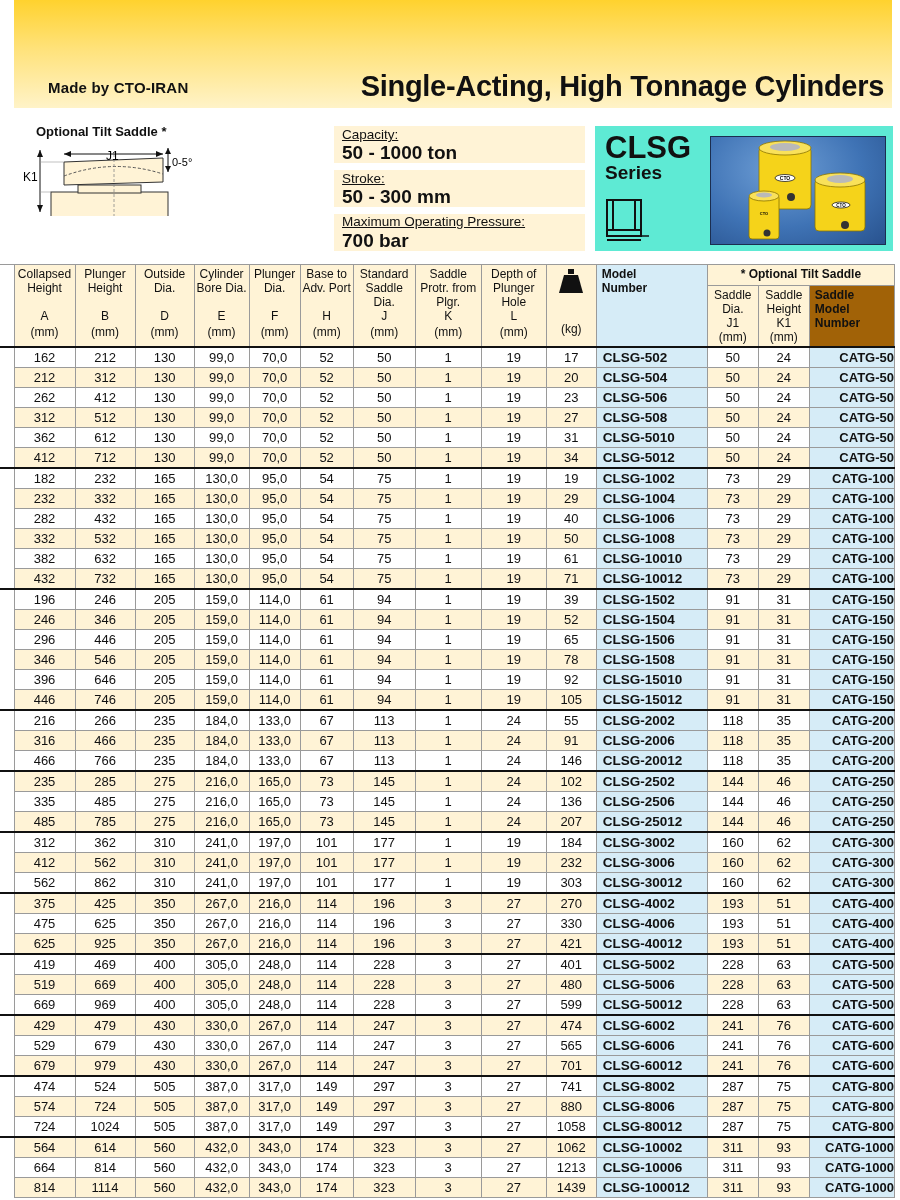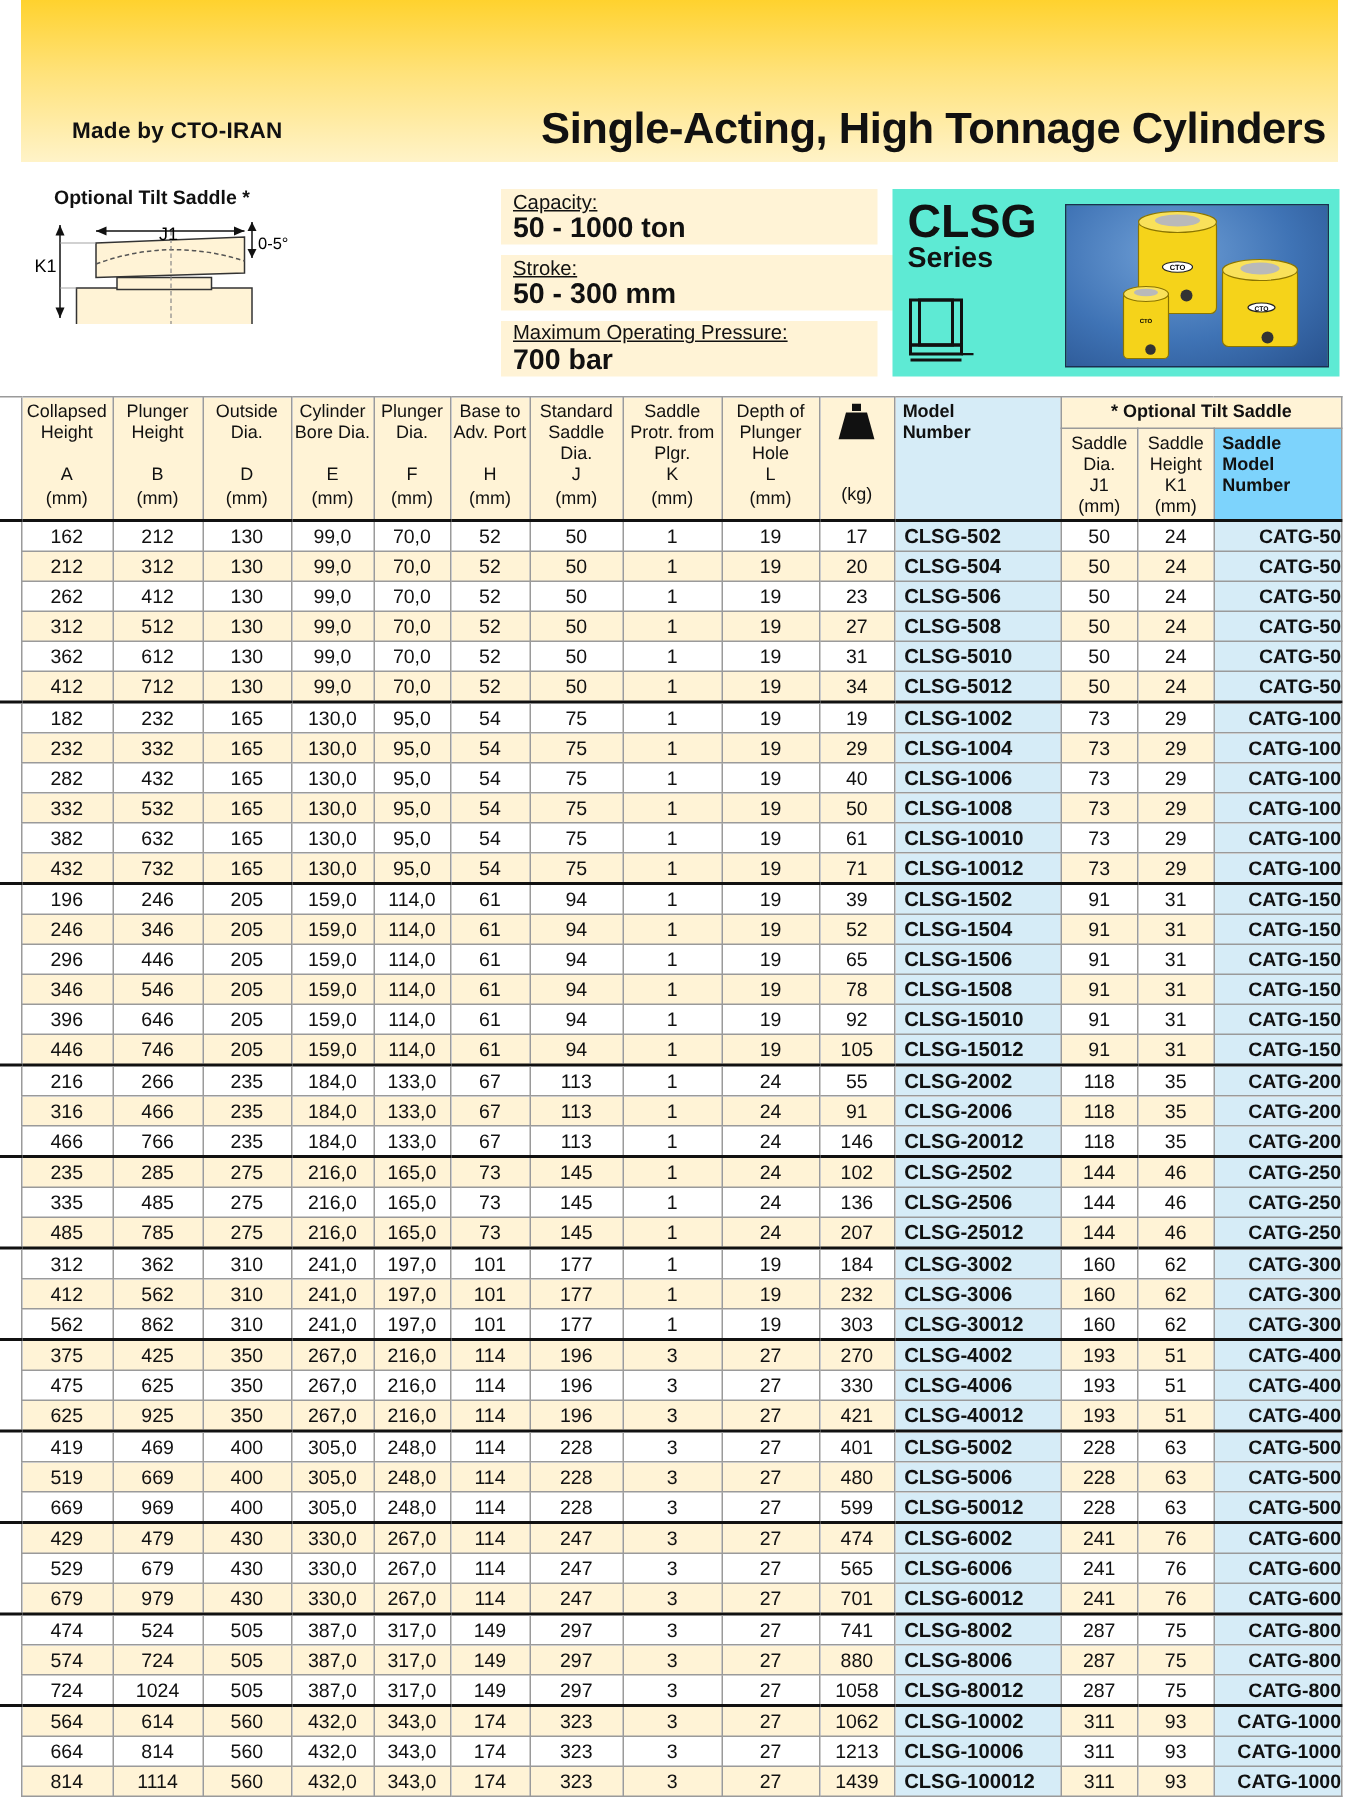--- a/index.html
+++ b/index.html
@@ -24,21 +24,21 @@
   .series-sub { position: absolute; left: 10px; top: 36px; font-size: 19px; font-weight: bold; }
   .series-icon { position: absolute; left: 10px; top: 72px; width: 46px; height: 46px; }
   .photo { position: absolute; left: 115px; top: 10px; width: 174px; height: 107px;
     background: radial-gradient(ellipse at 40% 30%, #6f9fd6 0%, #3f73b5 55%, #28528e 100%); border: 1px solid #1b2e50; overflow: hidden; }
 
   table.specs { position: absolute; left: 0; top: 264px; border-collapse: collapse; table-layout: fixed; width: 895px; font-size: 13px; }
   table.specs td, table.specs th { border: 1px solid #9a9a9a; padding: 0; text-align: center; height: 19px; font-weight: normal; overflow: hidden; white-space: nowrap; }
   table.specs th { background: #fff3d6; font-size: 12px; line-height: 14px; vertical-align: top; padding-top: 2px; white-space: normal; }
   table.specs .stub { border: none; border-top: 1px solid #9a9a9a; background: #fff; width: 14px; }
   table.specs th.model-h { background: #d6ecf7; text-align: left; padding-left: 5px; font-weight: bold; }
-  table.specs th.saddle-h { text-align: left; padding-left: 5px; font-weight: bold; background: #7dd3fc; }
+  table.specs th.saddle-h { text-align: left; padding-left: 5px; font-weight: bold; background: #a16207; }
   table.specs th.group-h { font-weight: bold; height: 18px; }
   table.specs tr.odd td { background: #ffffff; }
   table.specs tr.even td { background: #fff3d6; }
   table.specs td.model { background: #d6ecf7 !important; text-align: left; padding-left: 6px; font-weight: bold; font-size: 13.5px; }
   table.specs td.saddle { background: #d6ecf7 !important; text-align: right; padding-left: 6px; font-weight: bold; font-size: 13px; }
   table.specs tr.group-start td { border-top: 2px solid #111; }
   table.specs tr.group-start td.stub { border-top: 2px solid #111; }
   table.specs td.stub { background: #fff !important; border-left: none; border-bottom: none; border-top-color: transparent; }
   table.specs tr.group-start td.stub { border-top: 2px solid #111; }
   .weight-icon { display: inline-block; width: 26px; height: 24px; margin-top: 2px; }
@@ -72,21 +72,21 @@
   <path d="M150 24 L147 18 L153 18 Z" fill="#111"></path>
   <text x="88" y="3" font-size="12" font-family="Liberation Sans, sans-serif" dominant-baseline="hanging">J1</text>
   <text x="5" y="33" font-size="12" font-family="Liberation Sans, sans-serif">K1</text>
   <text x="154" y="18" font-size="11" font-family="Liberation Sans, sans-serif">0-5°</text>
 </svg>
 
 <div class="spec-box" style="top:126px;height:37px;">
   <div class="spec-label" style="top:1px;">Capacity:</div>
   <div class="spec-value" style="top:16px;">50 - 1000 ton</div>
 </div>
-<div class="spec-box" style="top:170px;height:37px;padding-left:16px;">
+<div class="spec-box" style="top:170px;height:37px;">
   <div class="spec-label" style="top:1px;">Stroke:</div>
   <div class="spec-value" style="top:16px;">50 - 300 mm</div>
 </div>
 <div class="spec-box" style="top:214px;height:37px;">
   <div class="spec-label" style="top:0px;">Maximum Operating Pressure:</div>
   <div class="spec-value" style="top:16px;">700 bar</div>
 </div>
 
 <div class="series-box">
   <div class="series-name">CLSG</div>

